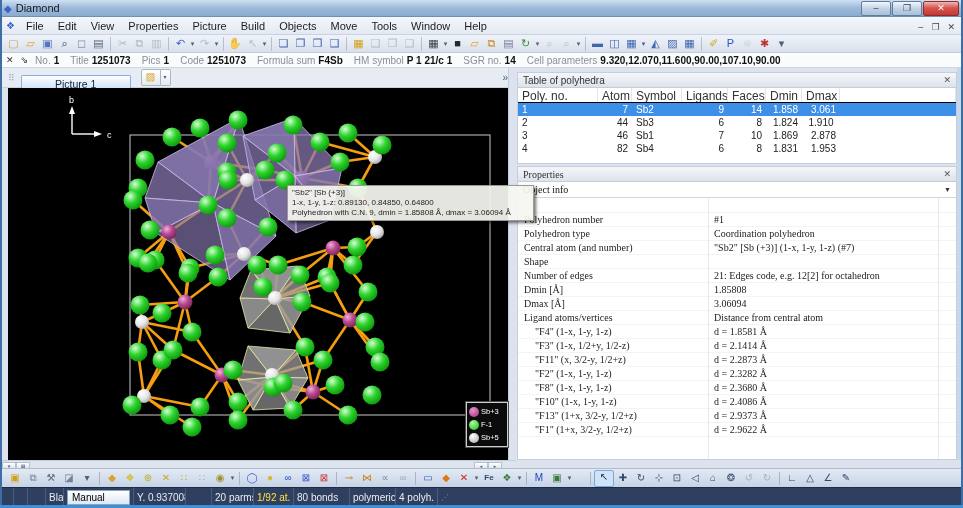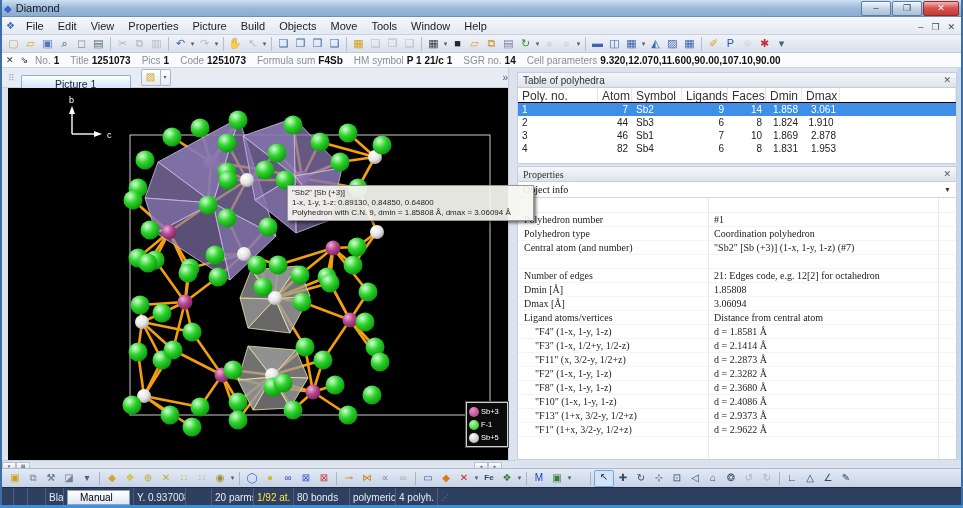--- a/index.html
+++ b/index.html
@@ -106,21 +106,21 @@
   .bsep{width:1px;height:13px;background:#a9b5c6;margin:0 3px;}
   .bgap{width:14px;}
   
   #statusbar{position:absolute;left:0;top:487px;width:963px;height:18px;background:#2f3f5f;
     border-top:1px solid #1f2b45;display:flex;align-items:center;color:#e8ecf2;font-size:10px;z-index:49;}
   #statusbar .cell{height:100%;display:flex;align-items:center;padding:0 3px;box-sizing:border-box;
     border-right:1px solid #4a5c80;white-space:nowrap;overflow:hidden;}
   #statusbar .cell.help{flex:1;padding-left:6px;}
   #statusbar .cell.yellow{color:#ffe23d;}
   #statusbar .cell .mbox{background:linear-gradient(#ffffff,#dce8f5);color:#000;border:1px solid #8fa2bd;
-    height:13px;line-height:13px;padding:0 12px;width:58px;}
+    height:13px;line-height:13px;padding:0 4px;width:58px;}
   #statusbar .grip{width:12px;border-right:none;color:#7e90b2;font-size:8px;}
 </style>
 </head>
 <body>
 
 <div id="frame-left"></div>
 <div id="frame-right"></div>
 <div id="frame-bottom"></div>
 
 <div id="titlebar">
@@ -590,20 +590,21 @@
       </div>
       <div class="prow">
         <span class="pl">Polyhedron type</span>
         <span class="pv">Coordination polyhedron</span>
       </div>
       <div class="prow">
         <span class="pl">Central atom (and number)</span>
         <span class="pv">"Sb2" [Sb (+3)] (1-x, 1-y, 1-z) (#7)</span>
       </div>
       <div class="prow">
+        <span class="pl">Shape</span>
         <span class="pv"></span>
       </div>
       <div class="prow">
         <span class="pl">Number of edges</span>
         <span class="pv">21: Edges code, e.g. 12[2] for octahedron</span>
       </div>
       <div class="prow">
         <span class="pl">Dmin [Å]</span>
         <span class="pv">1.85808</span>
       </div>

